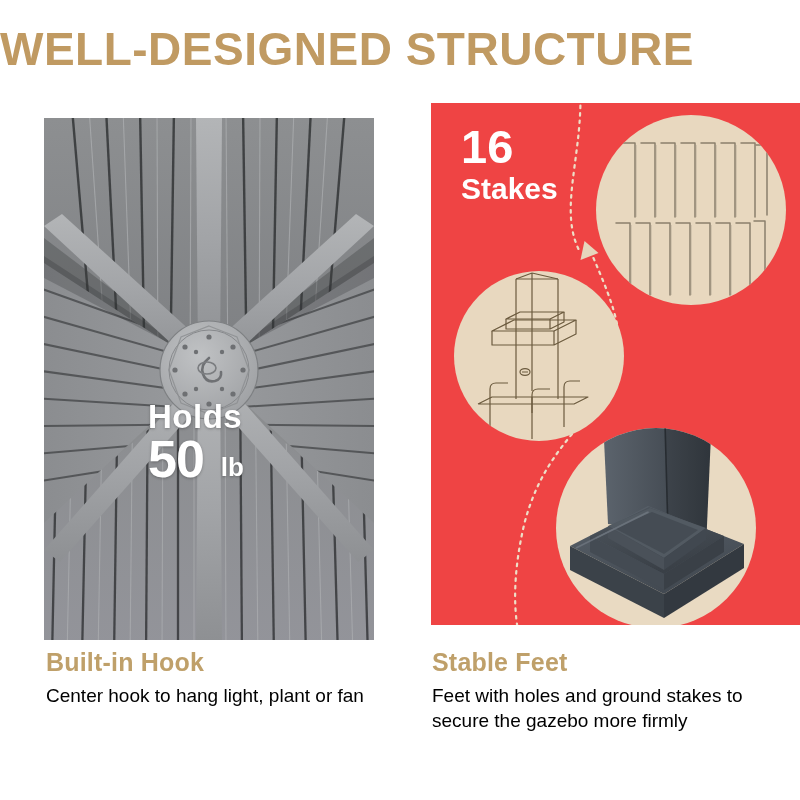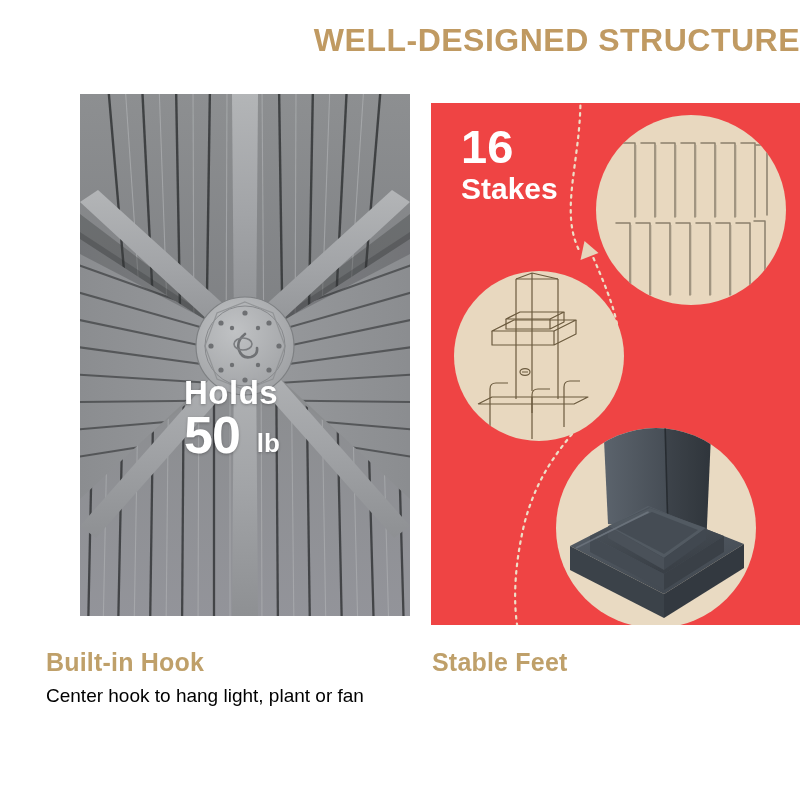--- a/index.html
+++ b/index.html
@@ -9,31 +9,31 @@
     background:#ffffff;
     font-family:"Liberation Sans", sans-serif;
     overflow:hidden;
     position:relative;
   }
   .page{position:relative;width:800px;height:800px;}
 
   
   .title{
     position:absolute;left:0;top:22px;width:800px;
-    text-align:right;
+    text-align:left;
     color:#c09a62;
-    font-size:32px;
+    font-size:46px;
     font-weight:bold;
     letter-spacing:0.5px;
     white-space:nowrap;
   }
 
   
   .panel{position:absolute;overflow:hidden;}
-  .panel-left{left:44px;top:94px;width:330px;height:522px;background:#0c4a6e;margin-left:36px;}
+  .panel-left{left:44px;top:118px;width:330px;height:522px;background:#0c4a6e;}
   .panel-right{left:431px;top:103px;width:388px;height:522px;background:#ef4444;}
 
   
   .roof{position:absolute;inset:0;background:#8c8d8f;}
   .roof svg{position:absolute;inset:0;width:100%;height:100%;display:block;}
 
   .holds-text{
     position:absolute;left:104px;top:282px;
     color:#ffffff;line-height:1;
     text-shadow:0 1px 3px rgba(0,0,0,.28);
@@ -383,15 +383,16 @@
     </div>
   </div>
 
   <div class="caption caption-left">
     <h3>Built-in Hook</h3>
     <p>Center hook to hang light, plant or fan</p>
   </div>
 
   <div class="caption caption-right">
     <h3>Stable Feet</h3>
+    <p>Feet with holes and ground stakes to secure the gazebo more firmly</p>
   </div>
 
 </div>
 
 </body></html>

